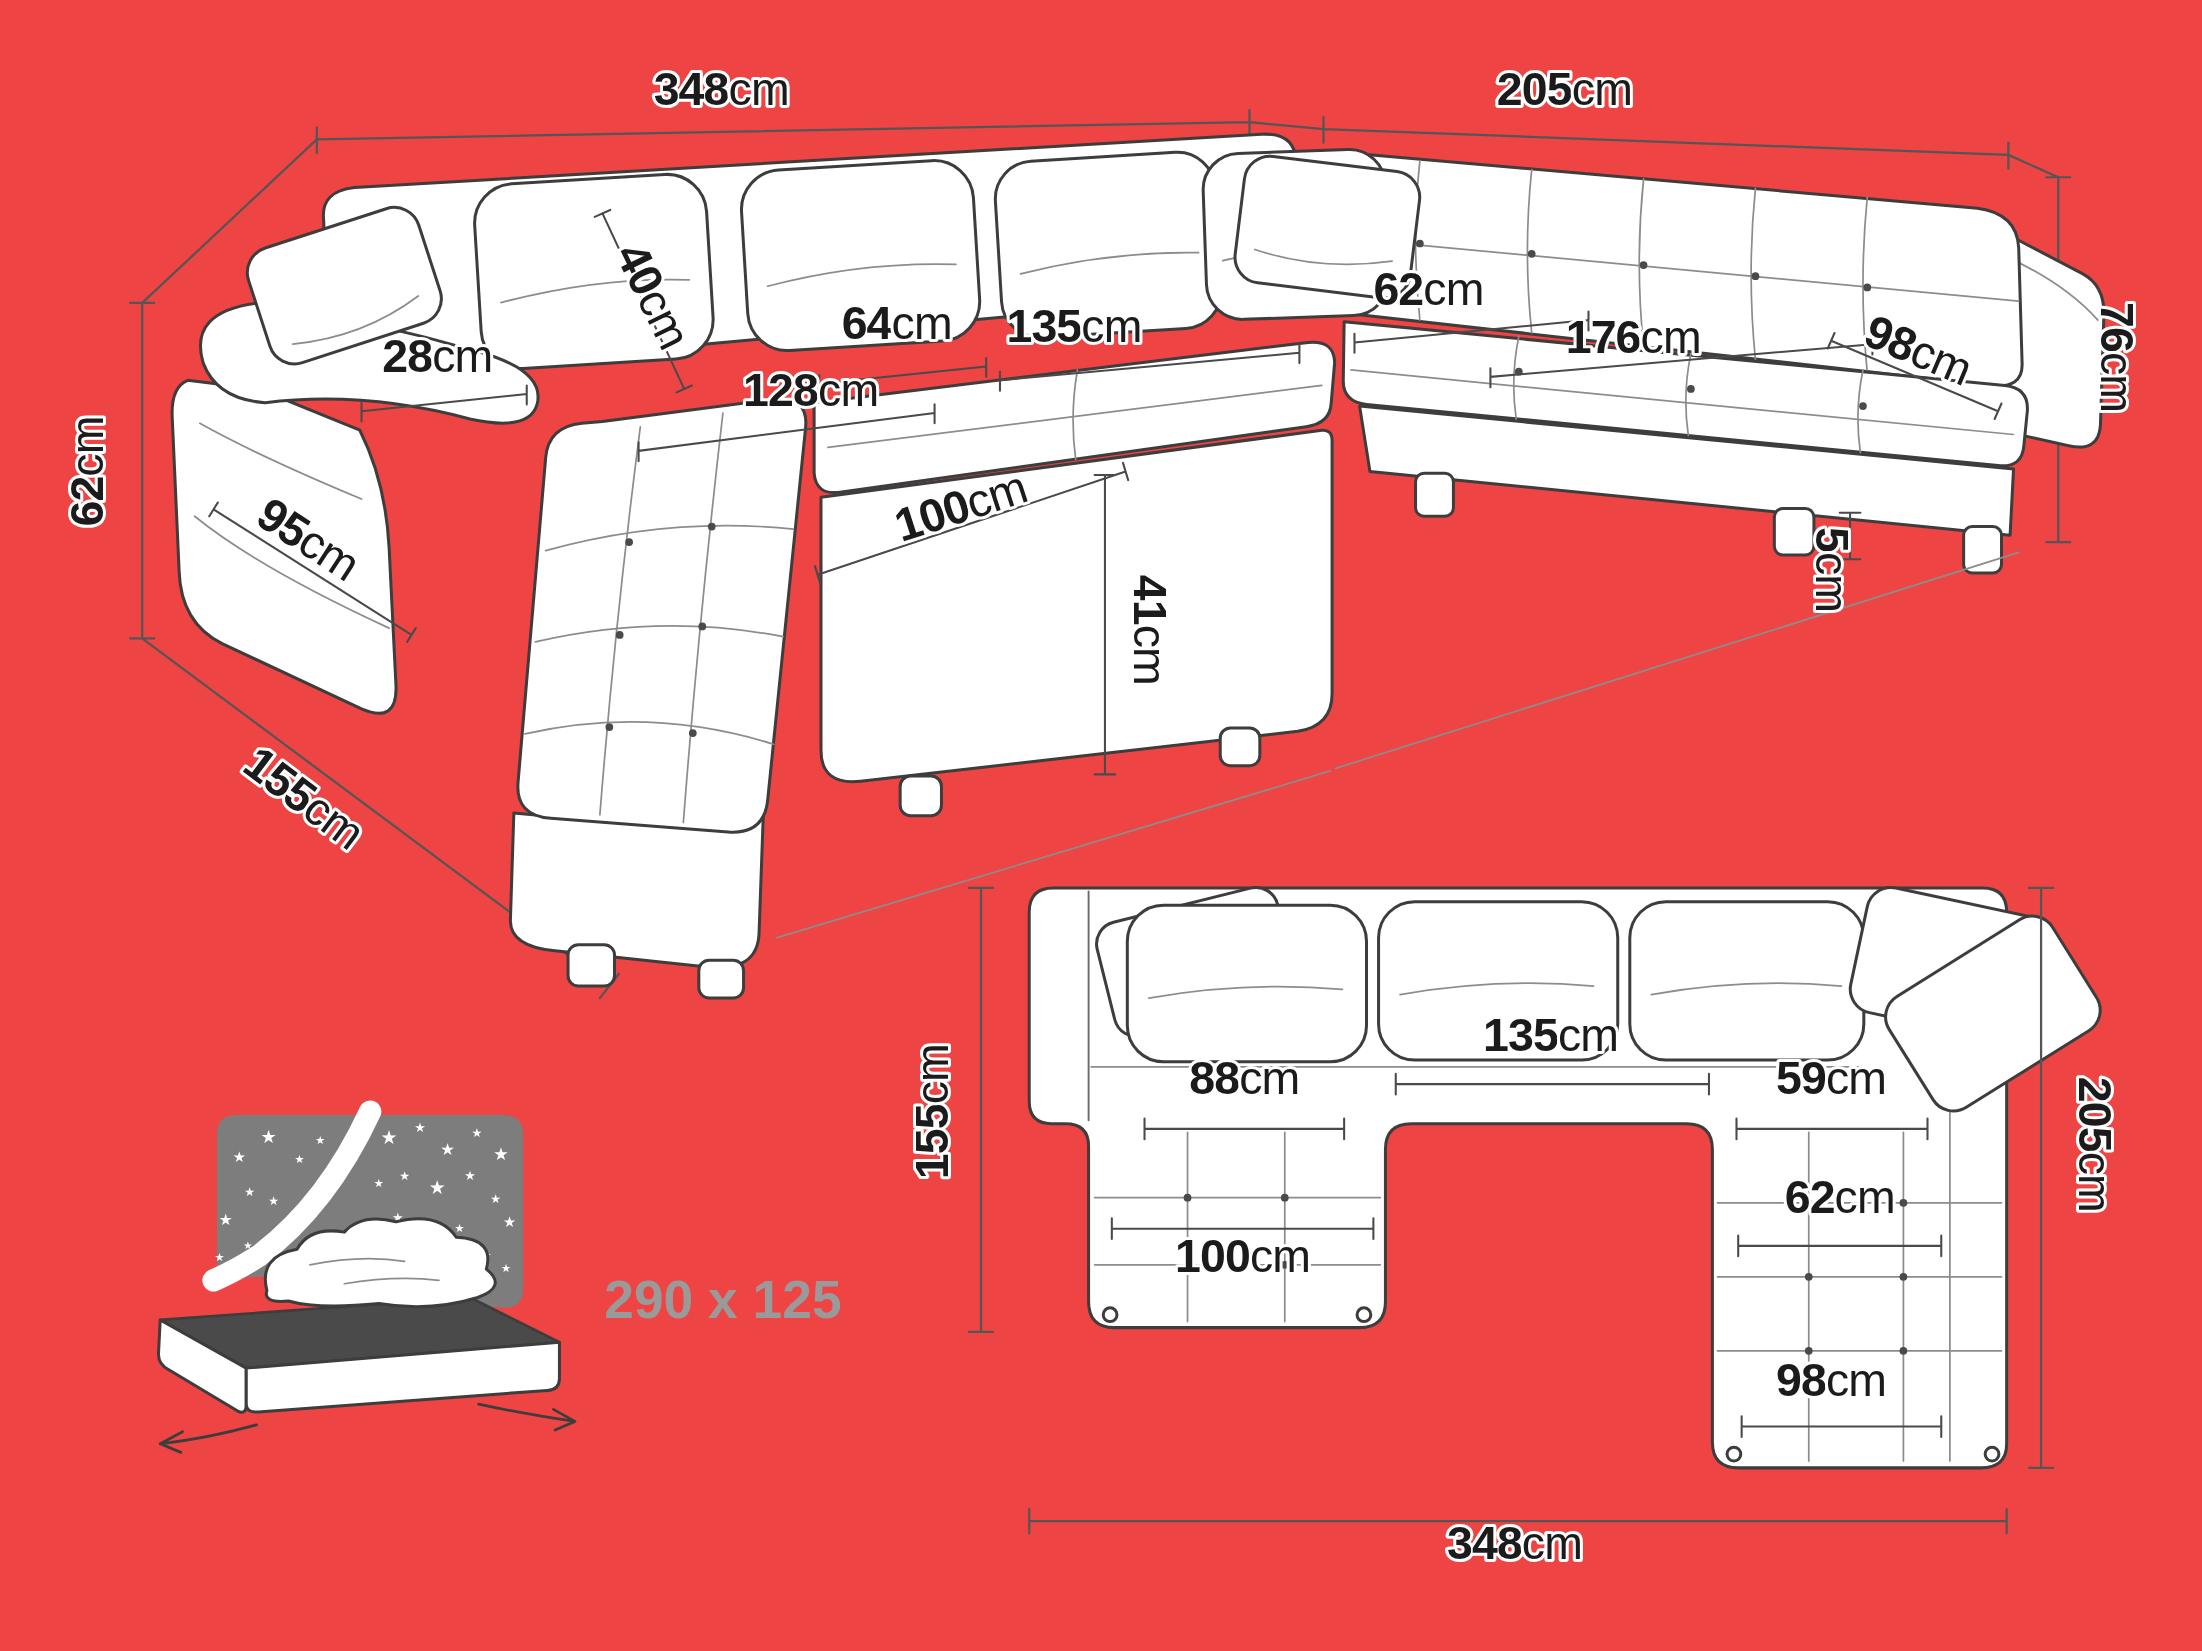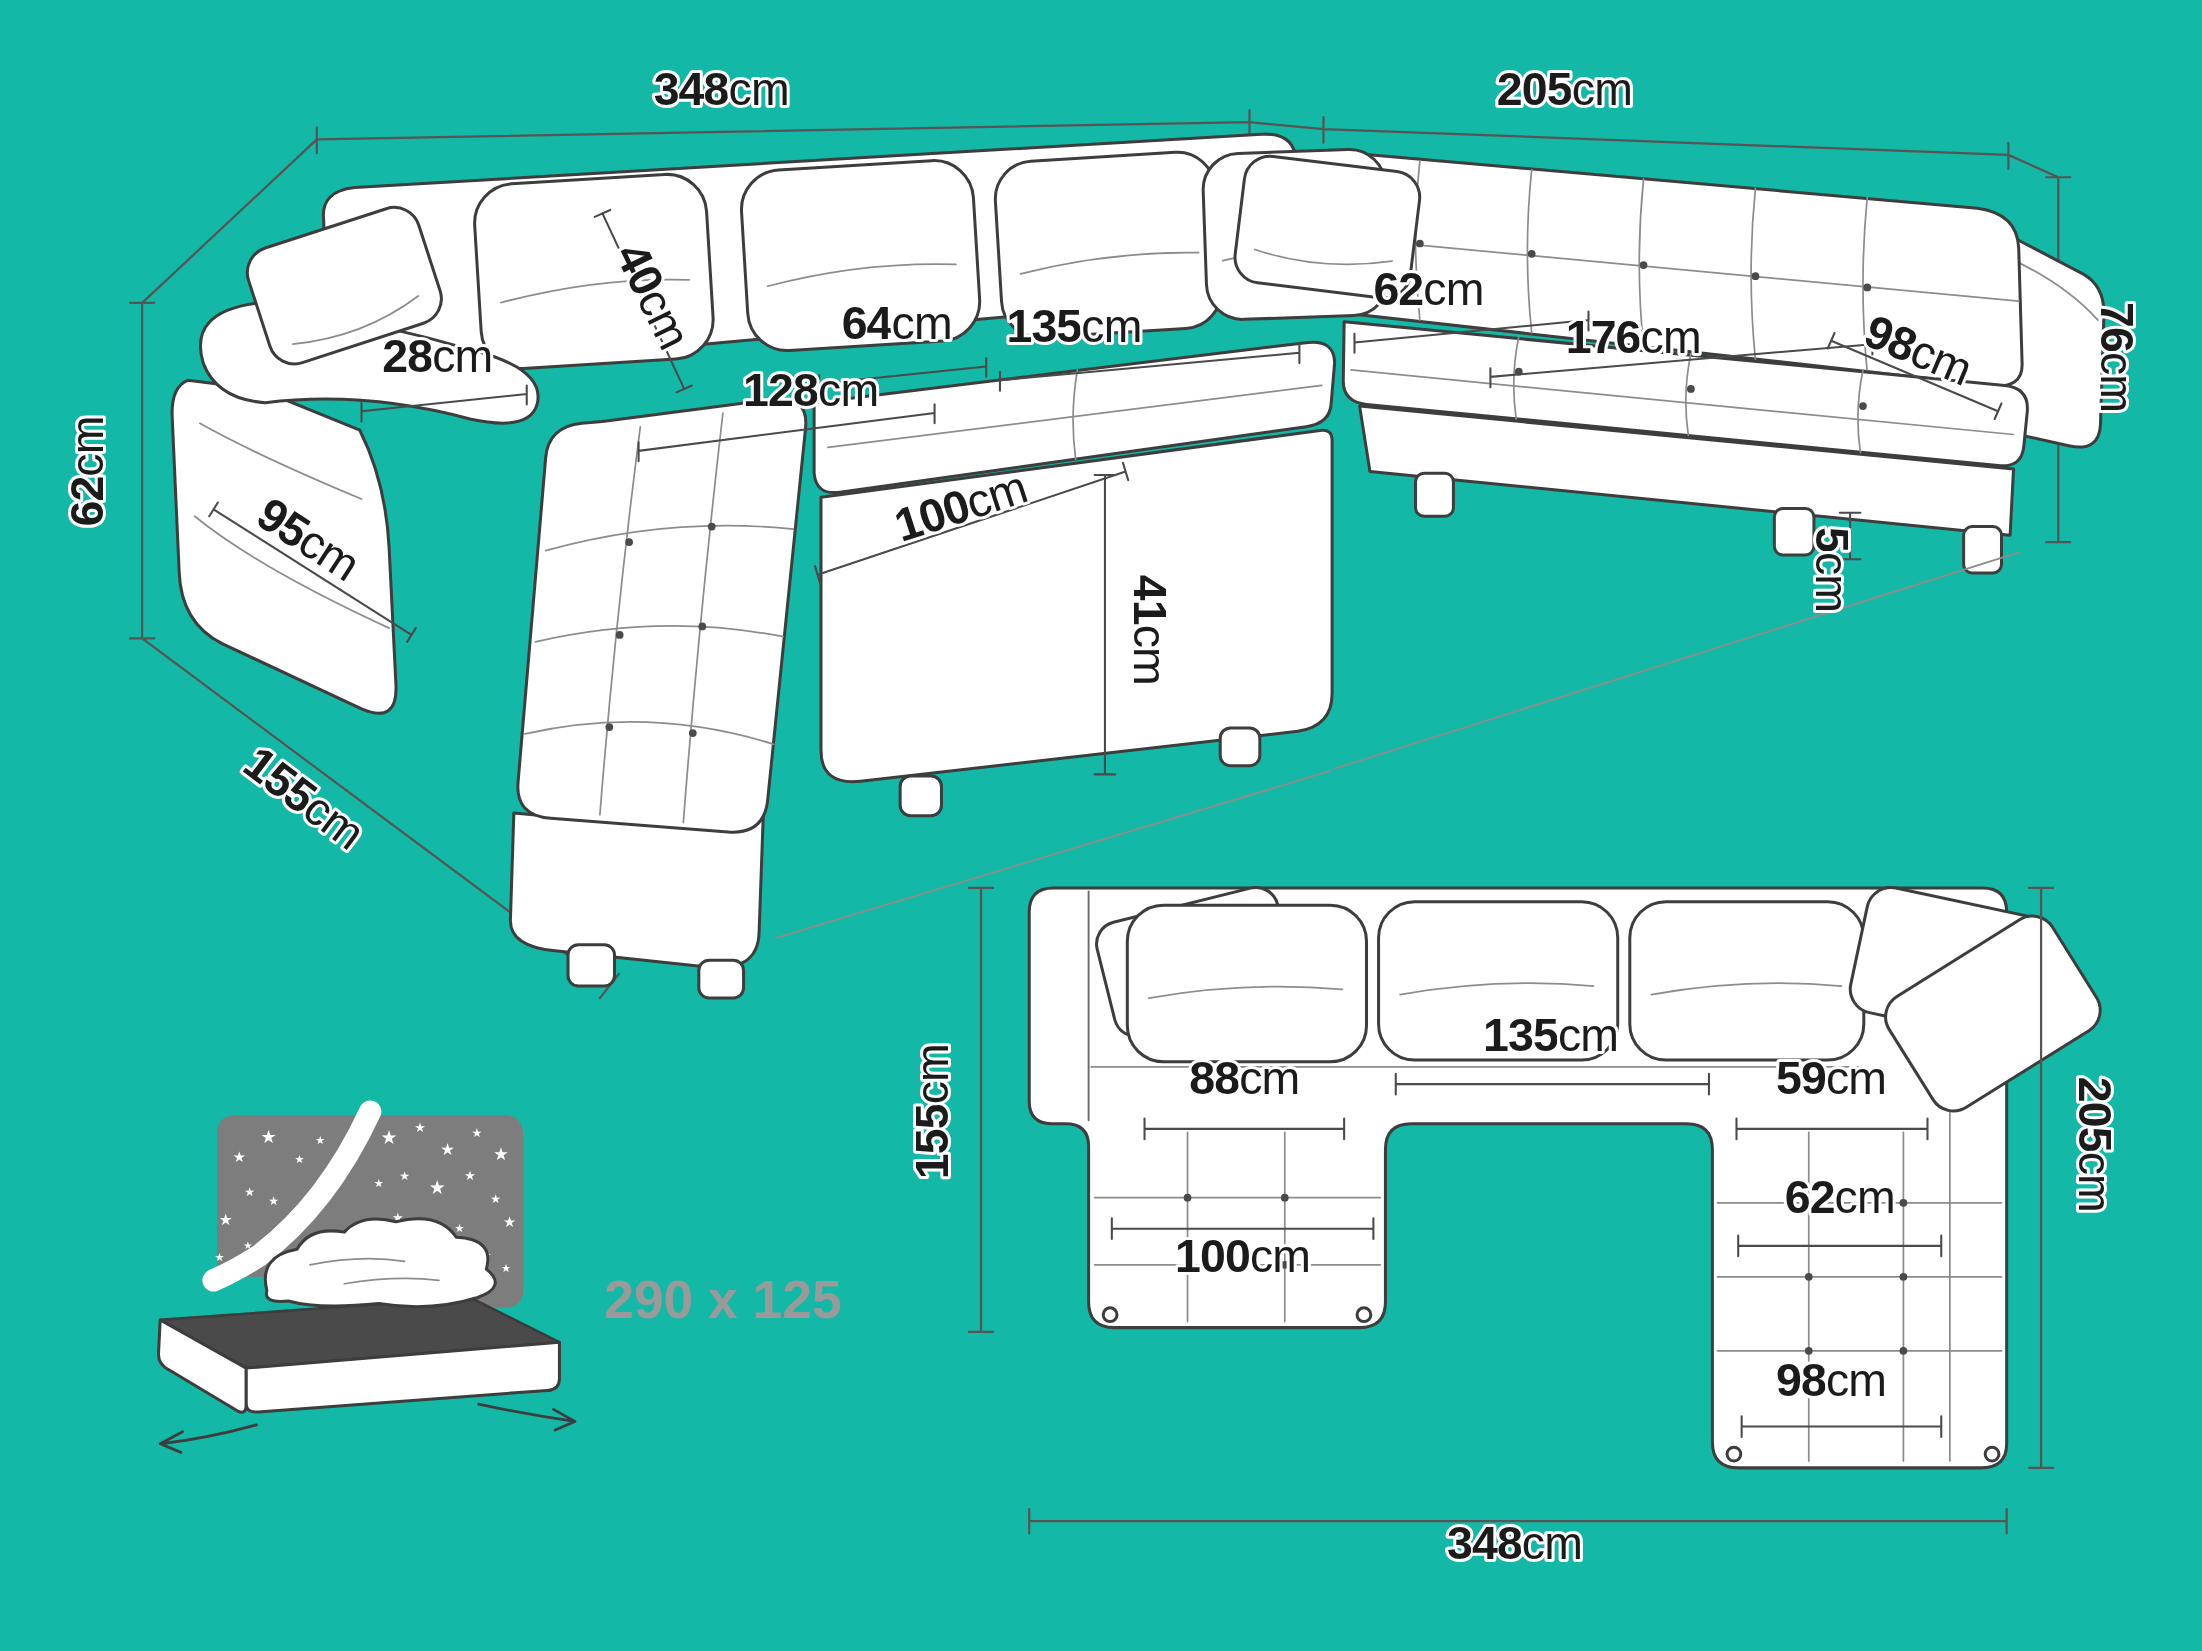--- a/index.html
+++ b/index.html
@@ -1,16 +1,16 @@
 <!DOCTYPE html>
 <html style="font-size:13.8px"><head>
 <meta charset="utf-8">
 <style>
   html,body{margin:0;padding:0;background:#fff;}
-  .page{position:relative;width:2203px;height:1652px;background:#14b8a6;overflow:hidden;
+  .page{position:relative;width:2203px;height:1652px;background:#ef4444;overflow:hidden;
         font-family:"Liberation Sans",sans-serif;}
   svg{position:absolute;left:0;top:0;}
   .art{fill:#ffffff;stroke:#3d3d3d;stroke-width:3.5;stroke-linejoin:round;stroke-linecap:round;}
   .dark{fill:#4a4a4a;stroke:#3d3d3d;stroke-width:3;stroke-linejoin:round;}
   .head{fill:#7d7d7d;stroke:none;}
   .swoosh{fill:none;stroke:#ffffff;stroke-width:26;stroke-linecap:round;}
   .tuft{fill:none;stroke:#8c8c8c;stroke-width:2;stroke-linecap:round;}
   .seam{fill:none;stroke:#6a6a6a;stroke-width:2.2;stroke-linecap:round;}
   .dim{fill:none;stroke:#555555;stroke-width:2.6;stroke-linecap:round;}
   .mline{fill:none;stroke:#4a4a4a;stroke-width:2.4;stroke-linecap:round;}

